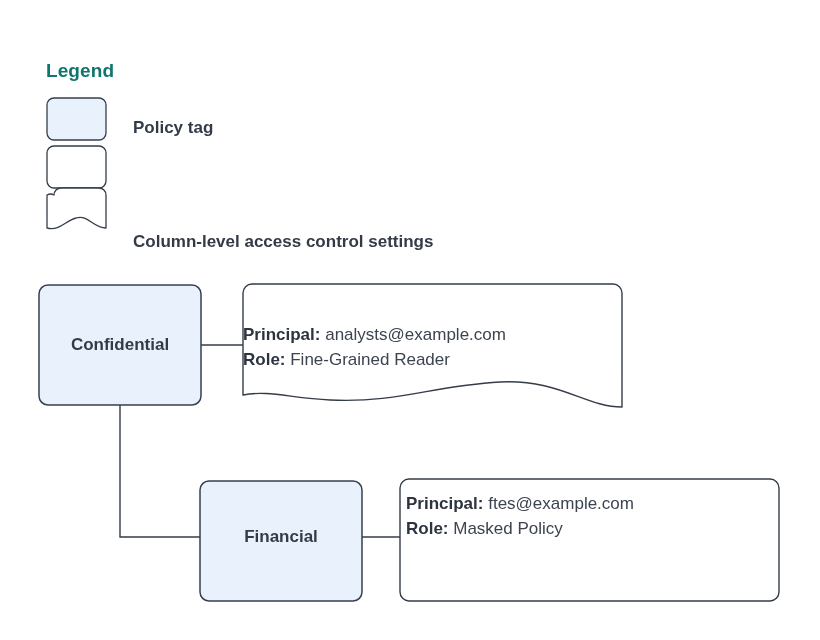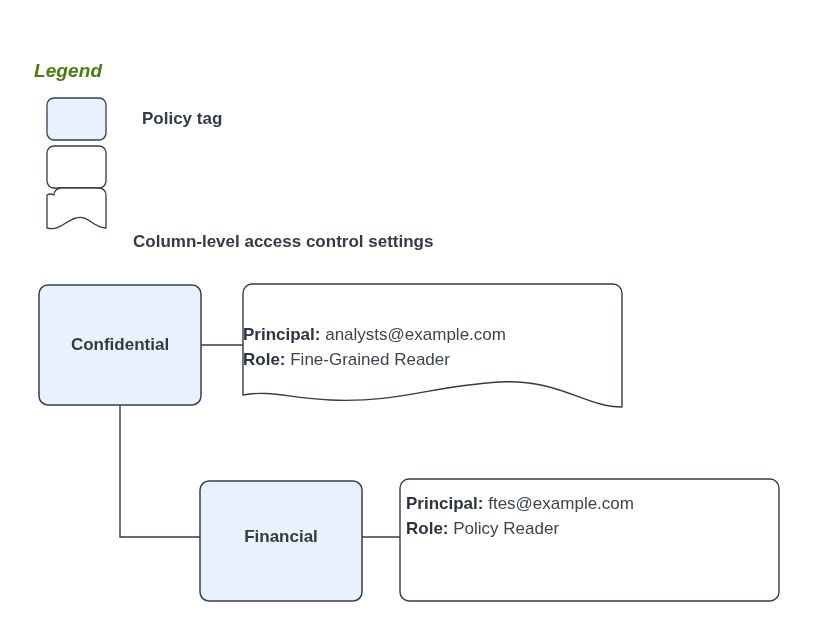--- a/index.html
+++ b/index.html
@@ -31,38 +31,37 @@
     left: 0;
     top: 0;
     width: 820px;
     height: 640px;
     overflow: visible;
   }
 
   
   .legend-title {
     position: absolute;
-    left: 34px;
+    left: 46px;
     top: 60px;
     font-size: 19px;
     font-weight: bold;
     letter-spacing: 0.1px;
-    color: #4d7c0f;
+    color: #0f766e;
     white-space: nowrap;
-    font-style: italic;
   }
   .legend-label {
     position: absolute;
     left: 133px;
     font-size: 17px;
     font-weight: bold;
     color: #333b47;
     white-space: nowrap;
   }
-  .legend-label.l0 { top: 109px; margin-left: 9px; }
+  .legend-label.l0 { top: 118px; }
   .legend-label.l1 { top: 153px; }
   .legend-label.l2 { top: 200px; margin-top: 32px; }
 
   .node-label {
     position: absolute;
     font-size: 17px;
     font-weight: bold;
     color: #333b47;
     white-space: nowrap;
     text-align: center;
@@ -166,17 +165,17 @@
     </span>
   </div>
 
   <div class="callout-text bottom">
     <span class="callout-row">
       <span class="k">Principal:</span>
       <span class="v">ftes@example.com</span>
     </span>
     <span class="callout-row">
       <span class="k">Role:</span>
-      <span class="v">Policy Reader</span>
+      <span class="v">Masked Policy</span>
     </span>
   </div>
 
 </div>
 
 </body></html>

